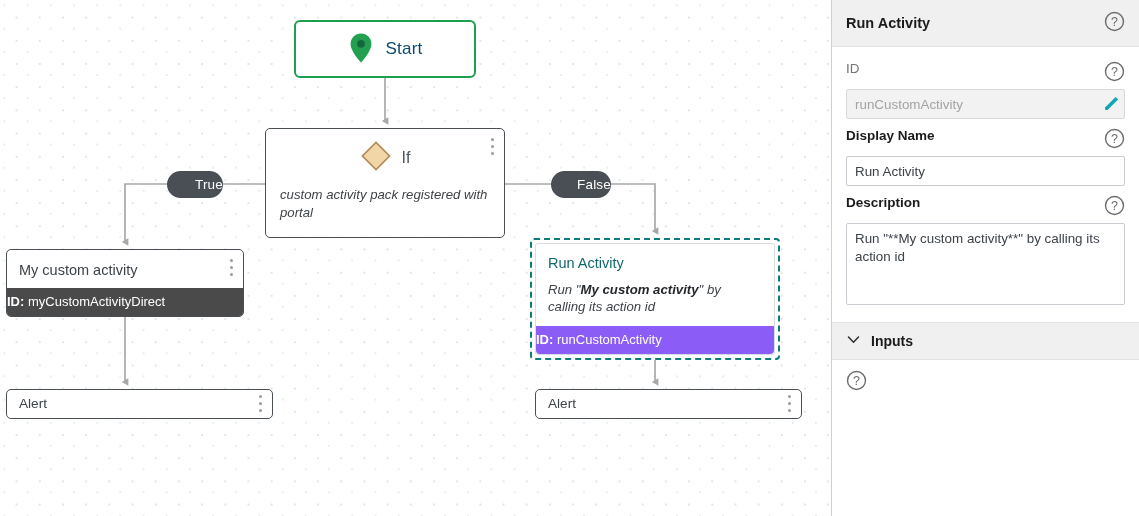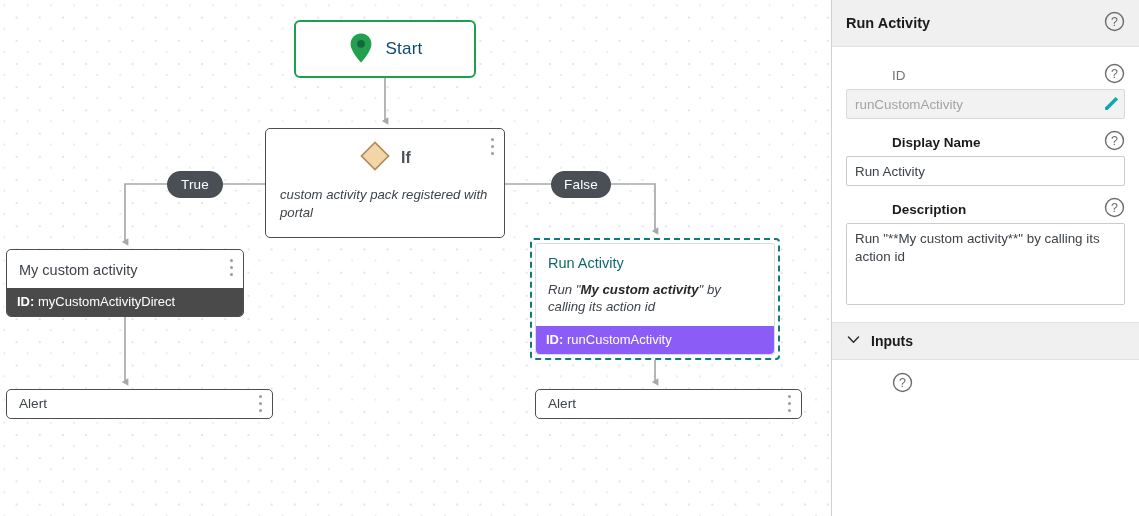--- a/index.html
+++ b/index.html
@@ -75,21 +75,20 @@
     font-size: 13.2px;
     color: #3d4349;
     line-height: 1.33;
     font-style: italic;
   }
   .id-bar {
     position: absolute;
     left: 0; right: 0; bottom: 0;
     height: 28px;
     line-height: 28px;
-    padding-left: 10px;
     color: #ffffff;
     font-size: 13px;
     box-sizing: border-box;
     border-radius: 0 0 4px 4px;
     white-space: nowrap;
     overflow: hidden;
   }
   .id-bar b { font-weight: bold; }
 
   
@@ -114,21 +113,21 @@
     left: 265px; top: 128px;
     width: 240px; height: 110px;
   }
   #node-if .if-head {
     display: flex;
     align-items: center;
     justify-content: center;
     padding-top: 11px;
   }
   #node-if .if-head .diamond-wrap { margin-right: 10px; display:block; }
-  #node-if .if-head .t { font-size: 16px; color: #4c5258; font-weight: bold; }
+  #node-if .if-head .t { font-size: 16px; color: #4c5258; }
   #node-if .if-desc {
     padding: 11px 14px 0 14px;
   }
 
   
   #node-mycustom {
     left: 6px; top: 249px;
     width: 238px; height: 68px;
   }
   #node-mycustom .node-title { padding: 13px 0 0 12px; }
@@ -175,21 +174,21 @@
   #node-alert-right { left: 535px; top: 389px; }
 
   
   .pill {
     position: absolute;
     background: #4a4f55;
     color: #ffffff;
     border-radius: 14px;
     height: 27px;
     line-height: 27px;
-    text-align: center;
+    text-align: right;
     font-size: 13.5px;
     letter-spacing: .2px;
   }
   #pill-true  { left: 167px; top: 171px; width: 56px; }
   #pill-false { left: 551px; top: 171px; width: 60px; }
 
   
   #panel {
     position: absolute;
     left: 832px; top: 0;
@@ -208,23 +207,21 @@
   }
   .panel-header .title {
     font-size: 14.5px;
     font-weight: bold;
     color: #1b1b1b;
     flex: 1;
   }
   .field { padding: 0 14px; }
   .field-label-row {
     display: flex;
-    align-items: center;
     height: 28px;
-    margin-left: 46px;
   }
   .field-label {
     flex: 1;
     font-size: 13.5px;
     font-weight: bold;
     color: #1b1b1b;
   }
   .field-label.muted { font-weight: normal; color: #757575; }
   .txt-input {
     width: 100%;

